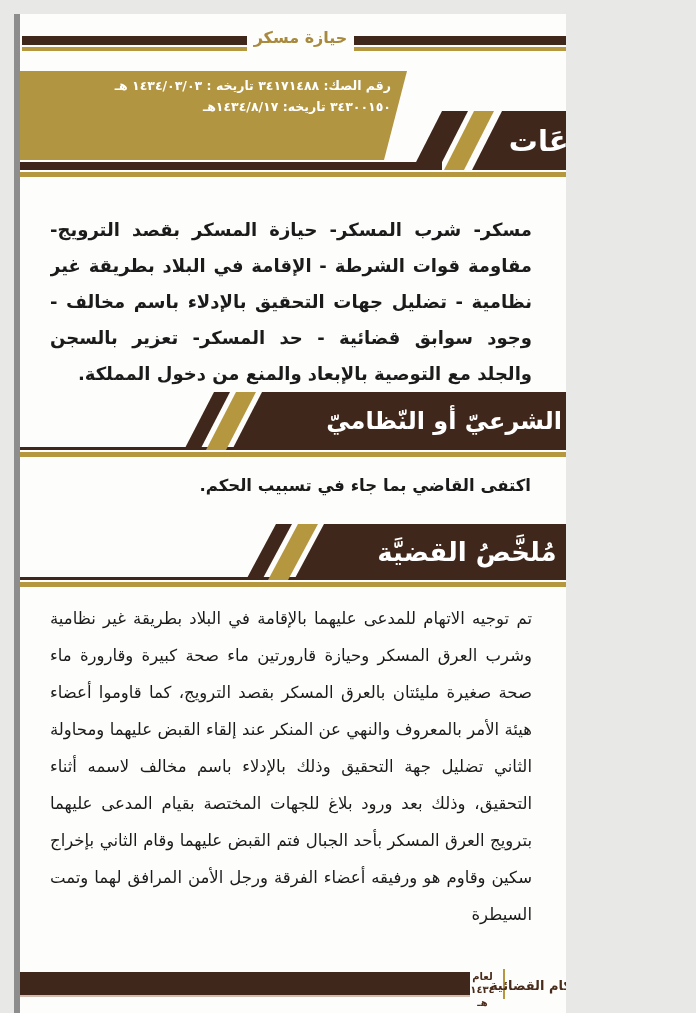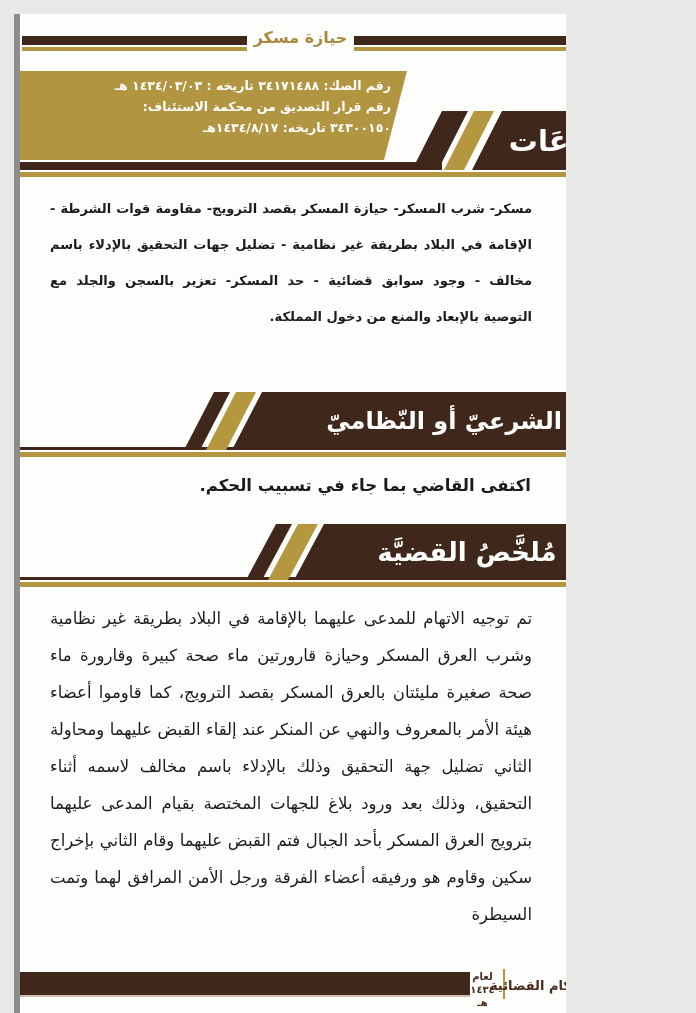--- a/index.html
+++ b/index.html
@@ -70,22 +70,22 @@
   
   .b3 .banner-main{left:280px;width:416px;top:510px;height:56px;padding-right:70px;}
   .b3 .banner-stripe{left:254px;top:510px;height:56px;}
   .b3 .banner-chip{left:232px;top:510px;height:56px;}
   .b3 .banner-title{font-size:26px;}
   .b3-dark{top:563px;height:3px;width:310px;}
   .b3-gold{top:568px;}
 
   
   .topics-body{
-    position:absolute;right:34px;left:36px;top:177px;
-    color:var(--ink);font-size:13px;font-weight:bold;line-height:36px;
+    position:absolute;right:34px;left:36px;top:198px;
+    color:var(--ink);font-size:18px;font-weight:bold;line-height:36px;
     text-align:justify;max-height:184px;overflow:hidden;
   }
   .ektfa-body{
     position:absolute;right:35px;top:462px;color:var(--ink);
     font-size:16.5px;font-weight:bold;
   }
   .summary-body{
     position:absolute;right:34px;left:36px;top:586px;
     color:var(--ink);font-size:16.5px;font-weight:normal;line-height:37px;
     text-align:justify;max-height:345px;overflow:hidden;
@@ -115,21 +115,20 @@
   <div>
     <div class="hbar hbar-a"></div>
     <div class="hdr-label hdr-case">حيازة مسكر</div>
     <div class="hbar hbar-b"></div>
     <div class="hdr-label hdr-cat">جنائي</div>
     <div class="hbar hbar-c"></div>
   </div>
 
   <div class="case-box">
     <div class="case-line">رقم الصك: ٣٤١٧١٤٨٨ تاريخه : ١٤٣٤/٠٣/٠٣ هـ</div>
-    <div class="case-line">رقم قرار التصديق من محكمة الاستئناف:</div>
     <div class="case-line">٣٤٣٠٠١٥٠ تاريخه: ١٤٣٤/٨/١٧هـ</div>
   </div>
 
   <div class="b1">
     <div class="rule-dark b1-strip"></div>
     <div class="banner-chip"></div>
     <div class="banner-stripe"></div>
     <div class="banner-main">
       <span class="banner-title">المَوضُوعَات</span>
     </div>

